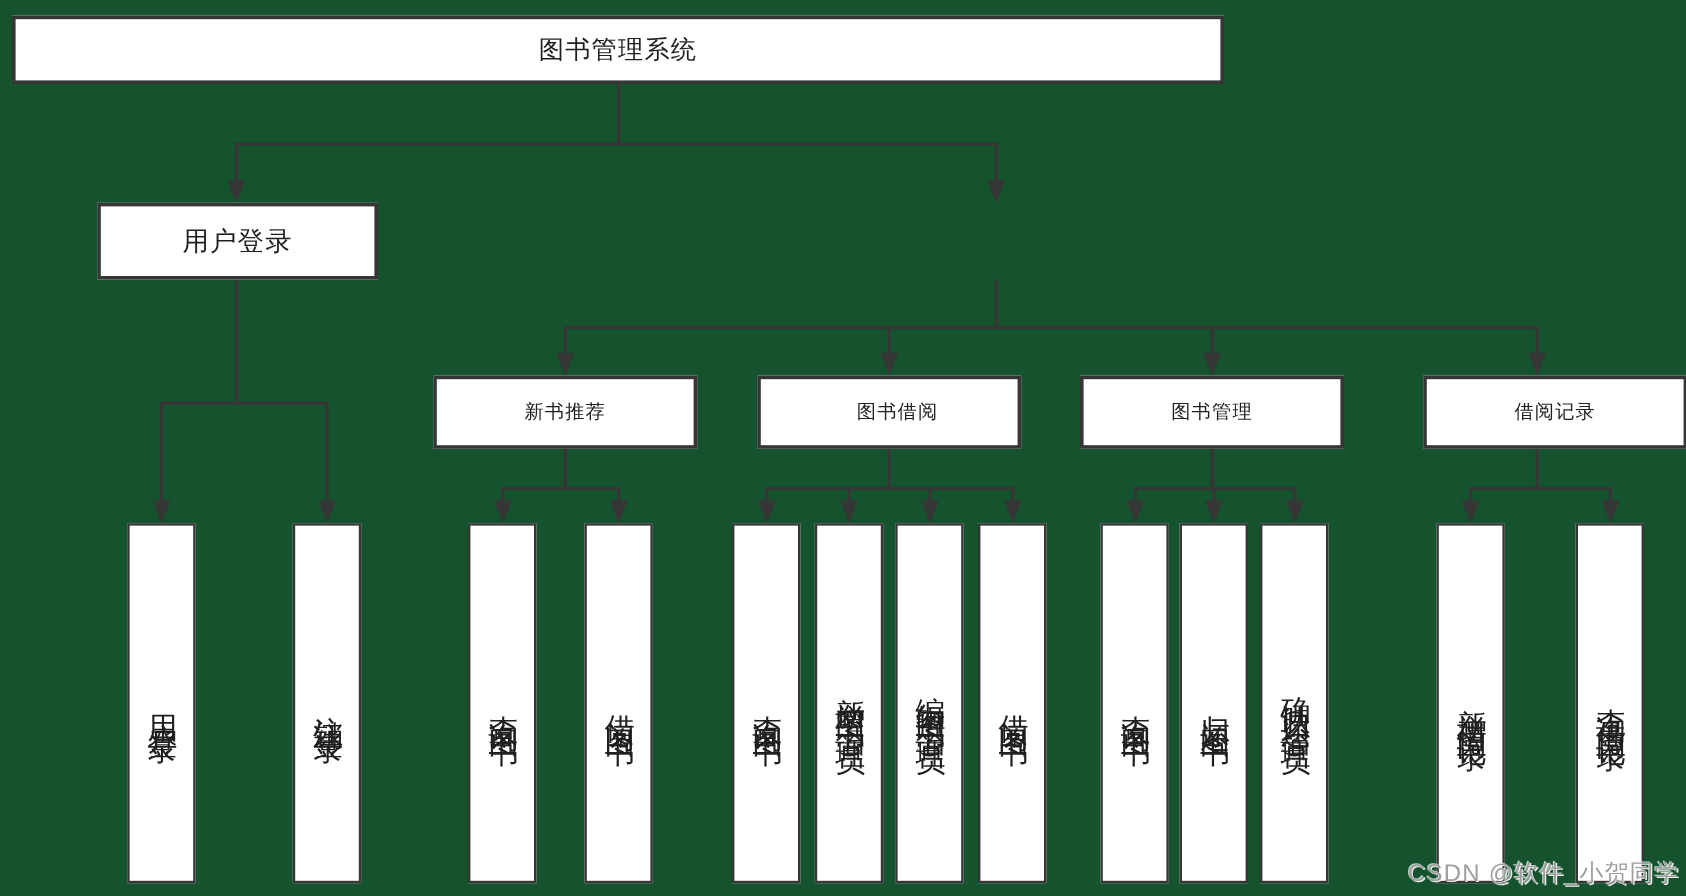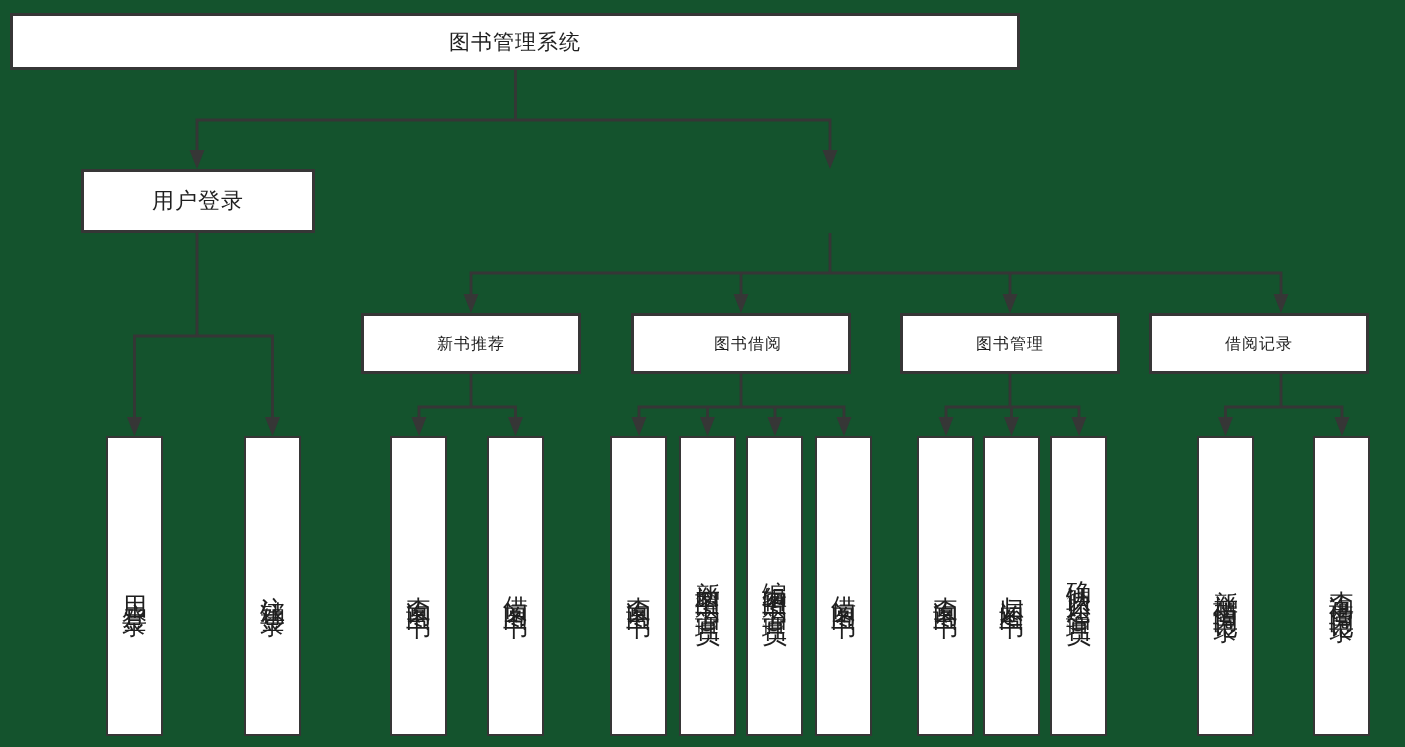--- a/index.html
+++ b/index.html
@@ -121,34 +121,35 @@
     </g>
   </svg>
 
   <div class="node root">图书管理系统</div>
 
   <div class="node hbox" style="left:81px; width:234px;">用户登录</div>
 
   <div class="node l3" style="left:361px;">新书推荐</div>
   <div class="node l3" style="left:631px;padding-left:14px;">图书借阅</div>
   <div class="node l3" style="left:900px;">图书管理</div>
-  <div class="node l3" style="left:1149px;">借阅记录</div>
+  <div class="node l3" style="left:1186px;">借阅记录</div>
 
   <div class="node vbox" style="left:106px;">用户登录</div>
   <div class="node vbox" style="left:244px;">注销登录</div>
 
   <div class="node vbox" style="left:390px;">查询图书</div>
   <div class="node vbox" style="left:487px;">借阅图书</div>
 
   <div class="node vbox" style="left:610px;">查询图书</div>
   <div class="node vbox" style="left:679px;">新增图书（管理员）</div>
   <div class="node vbox" style="left:746px;">编辑图书（管理员）</div>
   <div class="node vbox" style="left:815px;">借阅图书</div>
 
   <div class="node vbox" style="left:917px;">查询图书</div>
   <div class="node vbox" style="left:983px;">归还图书</div>
   <div class="node vbox" style="left:1050px;">确认归还（管理员）</div>
 
   <div class="node vbox" style="left:1197px;">新增借阅记录</div>
   <div class="node vbox" style="left:1313px;">查询借阅记录</div>
 
+  <div class="watermark">CSDN @软件_小贺同学</div>
 
 </div>
 
 </body></html>

